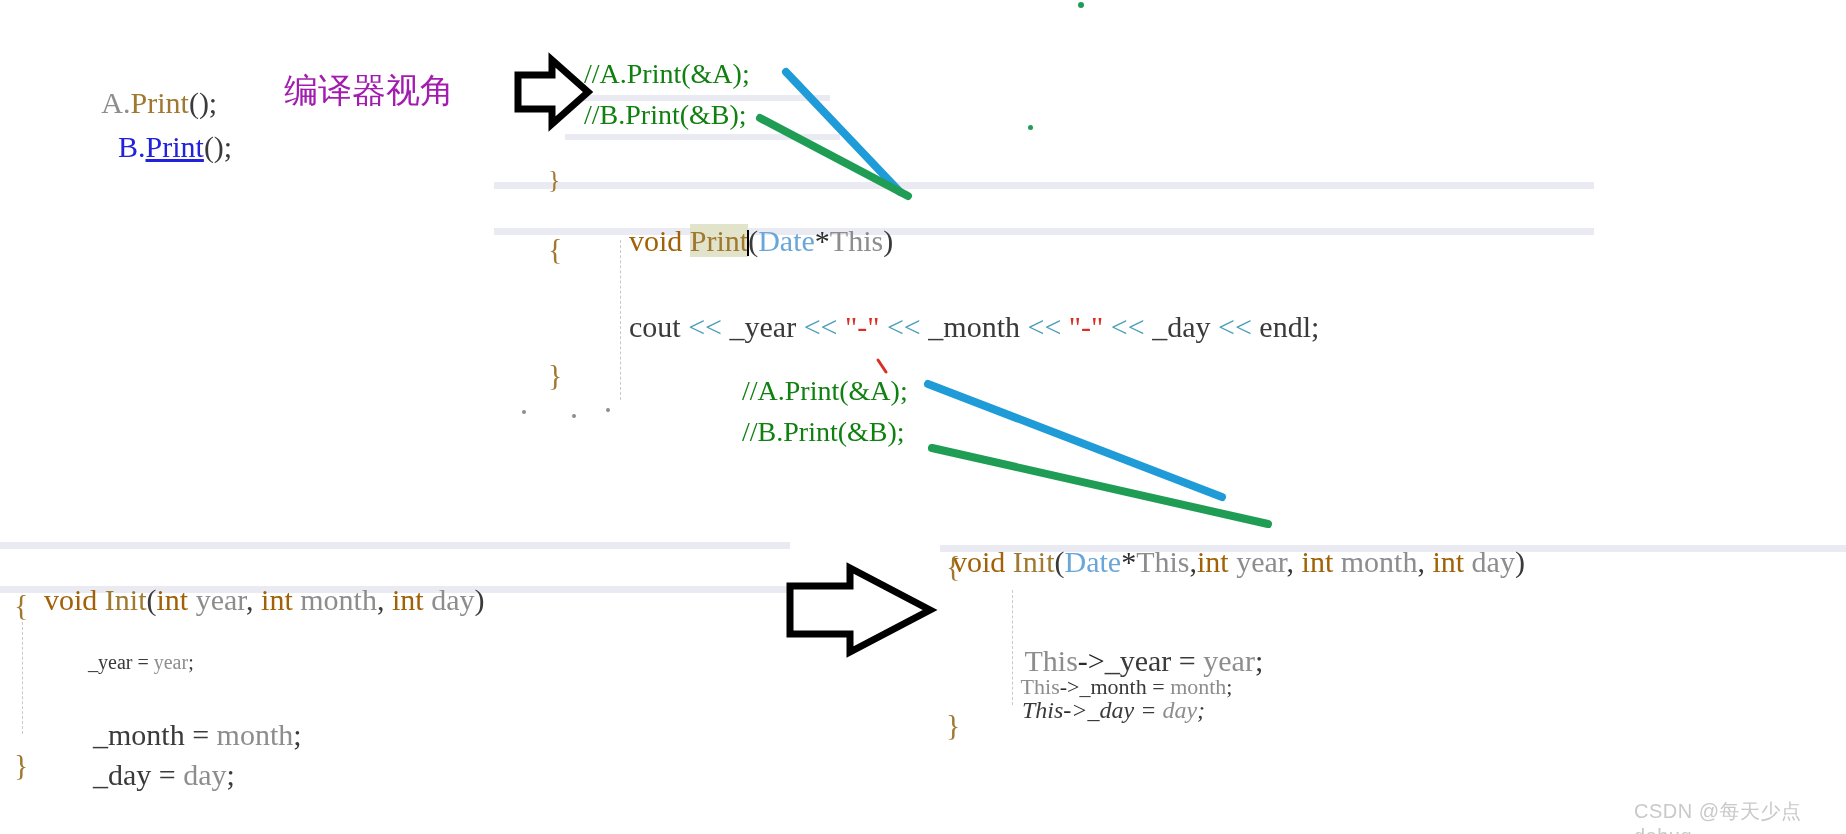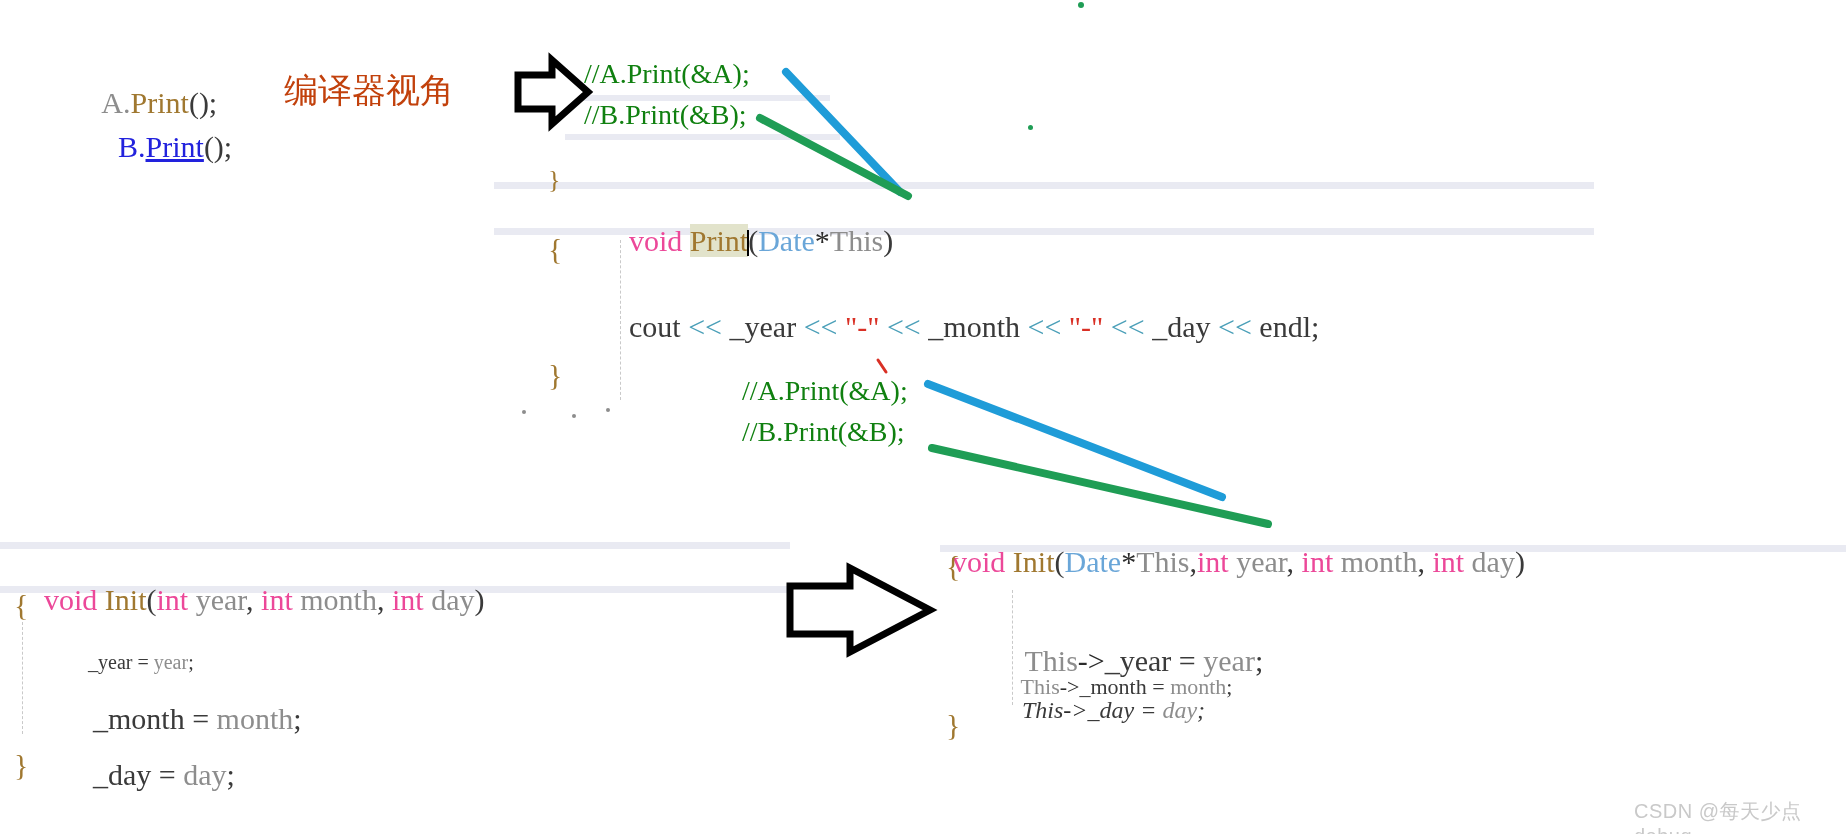--- a/index.html
+++ b/index.html
@@ -7,21 +7,21 @@
     width:1846px;height:834px;position:relative;overflow:hidden;
     font-family:"Liberation Serif","DejaVu Serif",serif;
     background:#ffffff;
   }
   .layer{position:absolute;top:0;left:0;width:1846px;height:834px;}
   svg.layer{pointer-events:none;}
 
   .code{position:absolute;white-space:pre;font-family:"Liberation Serif","DejaVu Serif",serif;}
 
   
-  .kw{color:#ec4899;}
+  .kw{color:#a16207;}
   .fn{color:#a07830;}
   .id{color:#8d8d8d;}
   .type{color:#6aa6d8;}
   .cmt{color:#108010;}
   .str{color:#d93025;}
   .op{color:#2b2b2b;}
   .shift{color:#4a9fb8;}
   .plain{color:#3a3a3a;}
   .blueid{color:#2222dd;}
   .under{text-decoration:underline;}
@@ -30,21 +30,21 @@
   .band{position:absolute;background:#e9eaf2;height:8px;}
 
   
   .hl{background:#e2e3cb;}
   .caret{display:inline-block;width:2px;height:26px;background:#000;vertical-align:-5px;margin:0 -1px;}
 
   
   .guide{position:absolute;width:0;border-left:1px dashed #c9c9c9;}
 
   
-  .cn{position:absolute;font-family:"DejaVu Sans","Liberation Sans",sans-serif;color:#c2410c;}
+  .cn{position:absolute;font-family:"DejaVu Sans","Liberation Sans",sans-serif;color:#a21caf;}
 
   .wm{position:absolute;color:#c9c9c9;font-family:"Liberation Sans","DejaVu Sans",sans-serif;font-size:20px;letter-spacing:0.5px;}
 
   .dot{position:absolute;border-radius:50%;}
 </style>
 </head>
 <body>
 
 <div class="layer">
 
@@ -154,21 +154,21 @@
 <div class="code" style="left:29px;top:549px;font-size:30px;">
   <span class="kw">void</span><span> </span><span class="fn">Init</span><span class="plain">(</span><span class="kw">int</span><span> </span><span class="id">year</span><span class="plain">,</span><span> </span><span class="kw">int</span><span> </span><span class="id">month</span><span class="plain">,</span><span> </span><span class="kw">int</span><span> </span><span class="id">day</span><span class="plain">)</span>
 </div>
 
 <div class="code fn" style="left:14px;top:588px;font-size:30px;">{</div>
 
 <div class="code" style="left:78px;top:628px;font-size:20px;">
   <span class="plain">_year</span><span> </span><span class="plain">=</span><span> </span><span class="id">year</span><span class="plain">;</span>
 </div>
 
-<div class="code" style="left:78px;top:668px;font-size:30px;">
+<div class="code" style="left:78px;top:684px;font-size:30px;">
   <span class="plain">_month</span><span> </span><span class="plain">=</span><span> </span><span class="id">month</span><span class="plain">;</span>
 </div>
 
 <div class="code" style="left:78px;top:724px;font-size:30px;">
   <span class="plain">_day</span><span> </span><span class="plain">=</span><span> </span><span class="id">day</span><span class="plain">;</span>
 </div>
 
 <div class="code fn" style="left:14px;top:748px;font-size:30px;">}</div>
 
 <div class="wm" style="left:1634px;top:798px;">CSDN @每天少点debug</div>

